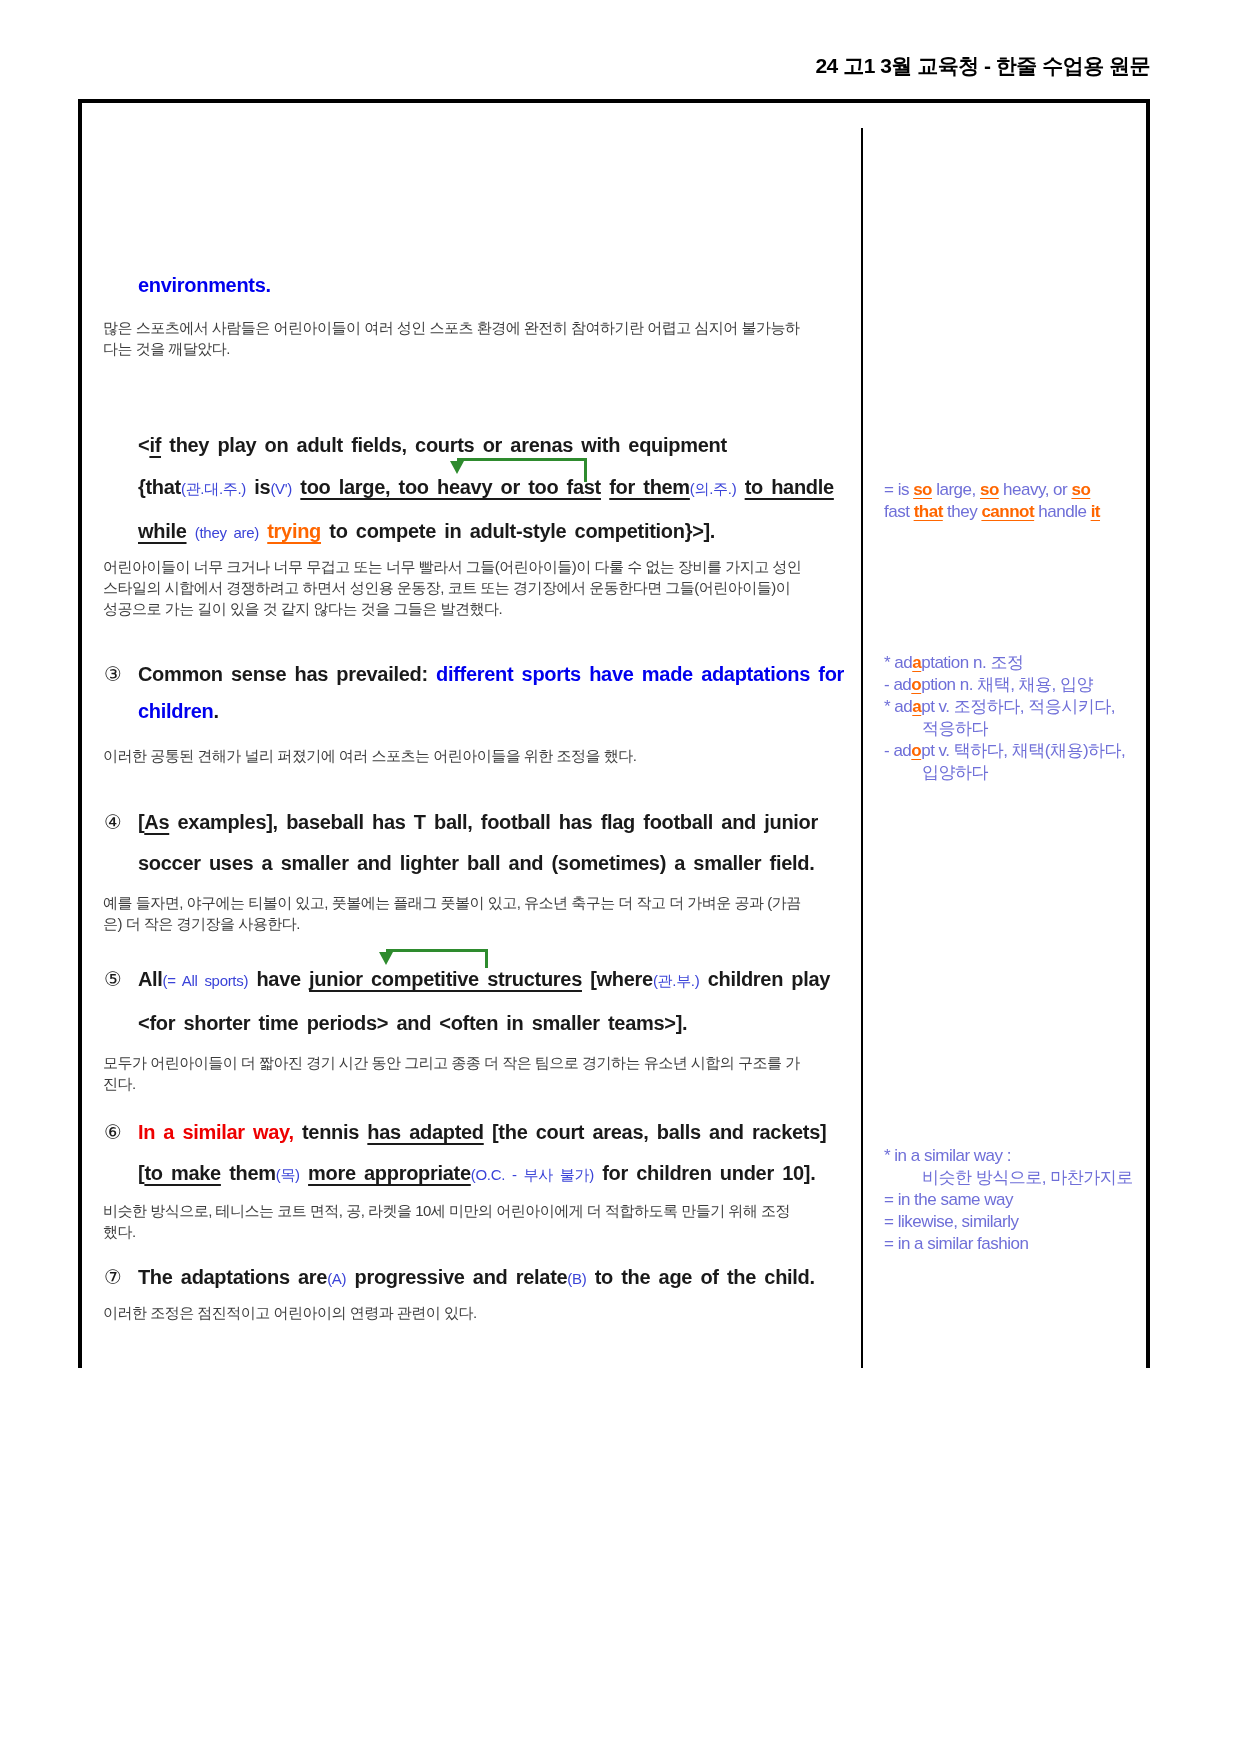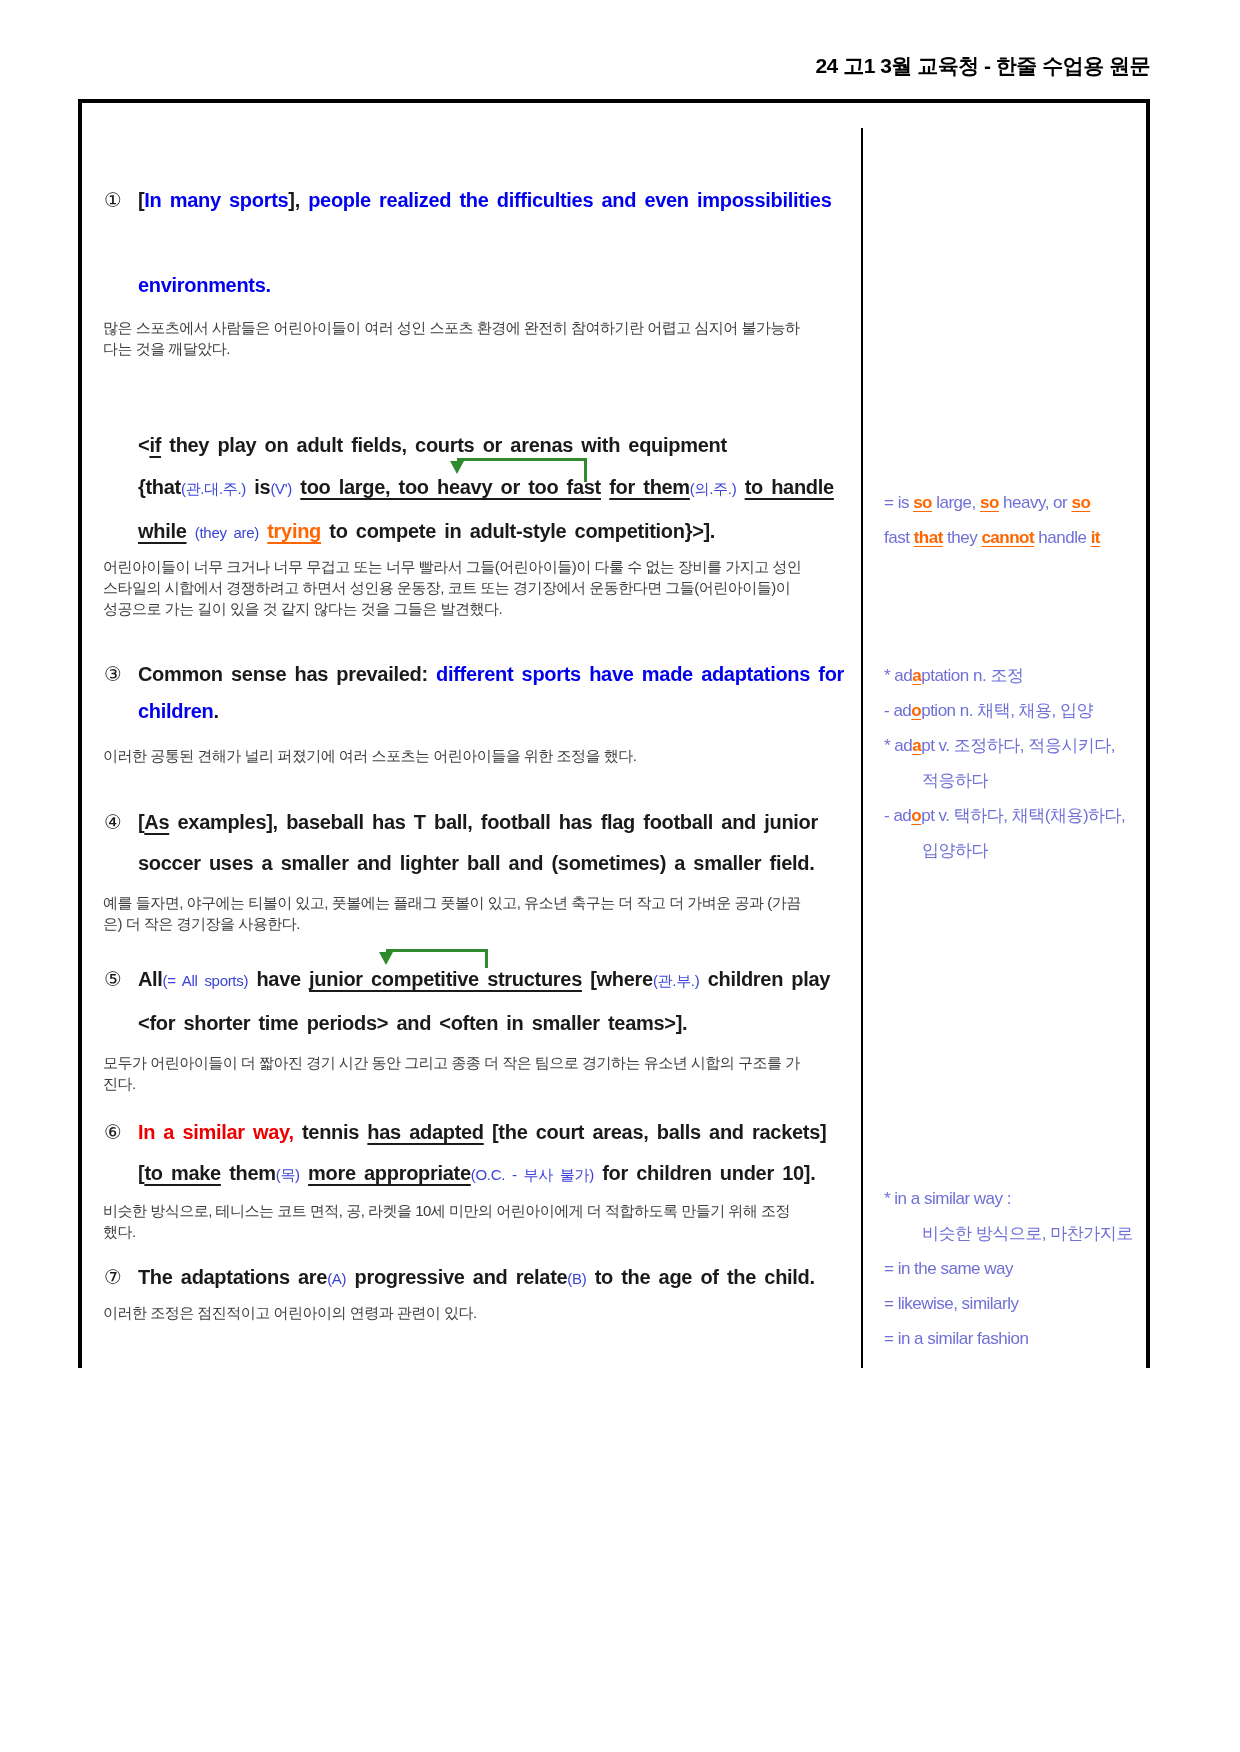--- a/index.html
+++ b/index.html
@@ -14,41 +14,40 @@
   .seg{white-space:pre;}
   .seg.n{font-weight:400;margin-right:8px;}
   .seg.b{color:var(--blue);font-weight:800;}
   .seg.a{color:var(--ann);font-size:15px;font-weight:500;}
   .seg.g{color:var(--green);font-size:15px;font-weight:500;}
   .seg.ku{text-decoration:underline;text-decoration-thickness:2px;text-underline-offset:4px;margin-top:28px;}
   .seg.o{color:var(--orange);font-weight:800;text-decoration:underline;text-decoration-thickness:2px;text-underline-offset:4px;margin-top:22px;}
   .seg.r{color:var(--red);font-weight:800;}
   .trans{position:absolute;width:700px;font-size:15px;line-height:21px;color:var(--trans);letter-spacing:-0.5px;}
   .note{position:absolute;left:884px;font-size:17px;line-height:22px;letter-spacing:-0.5px;}
-  .nline{white-space:nowrap;margin-top:13px;}
+  .nline{white-space:nowrap;}
   .seg.p{color:var(--purple);}
   .seg.ob{color:var(--orange);font-weight:700;text-decoration:underline;text-underline-offset:3px;}
   .seg.ind{padding-left:38px;}
   .arrow{position:absolute;}
   .arrow .bar{position:absolute;background:var(--arrow);}
   .arrow .head{position:absolute;width:0;height:0;border-left:7px solid transparent;border-right:7px solid transparent;border-top:13px solid var(--arrow);}
   .footer{position:absolute;left:78px;top:1662px;width:1072px;text-align:center;font-size:17px;color:#222;font-family:"Liberation Serif","DejaVu Serif",serif;}
 </style>
 </head>
 <body>
 
 <div class="page">
 
   <div class="doc-header">24 고1 3월 교육청 - 한줄 수업용 원문</div>
 
   <div class="sheet"></div>
   <div class="divider"></div>
 
 
-  <div class="eline" style="left:104px;top:188px"><span class="seg n">① </span><span class="seg k">[</span><span class="seg b">In many sports</span><span class="seg k">], </span><span class="seg b">people realized the difficulties and even impossibilities</span></div>
   <div class="eline" style="left:138px;top:274px"><span class="seg b">environments.</span></div>
   <div class="trans" style="left:103px;top:317px">많은 스포츠에서 사람들은 어린아이들이 여러 성인 스포츠 환경에 완전히 참여하기란 어렵고 심지어 불가능하다는 것을 깨달았다.</div>
 
   <div class="eline" style="left:138px;top:434px"><span class="seg k">&lt;</span><span class="seg ku">if</span><span class="seg k"> they play on adult fields, courts or arenas with equipment</span></div>
   <div class="eline" style="left:138px;top:476px"><span class="seg k">{that</span><span class="seg a">(관.대.주.)</span><span class="seg k"> is</span><span class="seg a">(V')</span><span class="seg k"> </span><span class="seg ku">too large, too heavy or too fast</span><span class="seg k"> </span><span class="seg ku">for them</span><span class="seg a">(의.주.)</span><span class="seg k"> </span><span class="seg ku">to handle</span></div>
   <div class="eline" style="left:138px;top:520px"><span class="seg ku">while</span><span class="seg k"> </span><span class="seg a">(they are)</span><span class="seg k"> </span><span class="seg o">trying</span><span class="seg k"> to compete in adult-style competition}&gt;].</span></div>
   <div class="trans" style="left:103px;top:556px">어린아이들이 너무 크거나 너무 무겁고 또는 너무 빨라서 그들(어린아이들)이 다룰 수 없는 장비를 가지고 성인 스타일의 시합에서 경쟁하려고 하면서 성인용 운동장, 코트 또는 경기장에서 운동한다면 그들(어린아이들)이 성공으로 가는 길이 있을 것 같지 않다는 것을 그들은 발견했다.</div>
 
   <div class="arrow" style="left:450px;top:458px;width:140px;height:26px">
     <div class="bar" style="left:7px;top:0;width:130px;height:3px"></div>
@@ -88,21 +87,21 @@
 
   <div class="note" style="top:652px">
     <div class="nline"><span class="seg p">* ad</span><span class="seg ob">a</span><span class="seg p">ptation n. 조정</span></div>
     <div class="nline"><span class="seg p">- ad</span><span class="seg ob">o</span><span class="seg p">ption n. 채택, 채용, 입양</span></div>
     <div class="nline"><span class="seg p">* ad</span><span class="seg ob">a</span><span class="seg p">pt v. 조정하다, 적응시키다,</span></div>
     <div class="nline"><span class="seg p ind">적응하다</span></div>
     <div class="nline"><span class="seg p">- ad</span><span class="seg ob">o</span><span class="seg p">pt v. 택하다, 채택(채용)하다,</span></div>
     <div class="nline"><span class="seg p ind">입양하다</span></div>
   </div>
 
-  <div class="note" style="top:1175px">
+  <div class="note" style="top:1145px">
     <div class="nline"><span class="seg p">* in a similar way :</span></div>
     <div class="nline"><span class="seg p ind">비슷한 방식으로, 마찬가지로</span></div>
     <div class="nline"><span class="seg p">= in the same way</span></div>
     <div class="nline"><span class="seg p">= likewise, similarly</span></div>
     <div class="nline"><span class="seg p">= in a similar fashion</span></div>
   </div>
 
   <div class="footer">– 19 –</div>
 
 </div>

